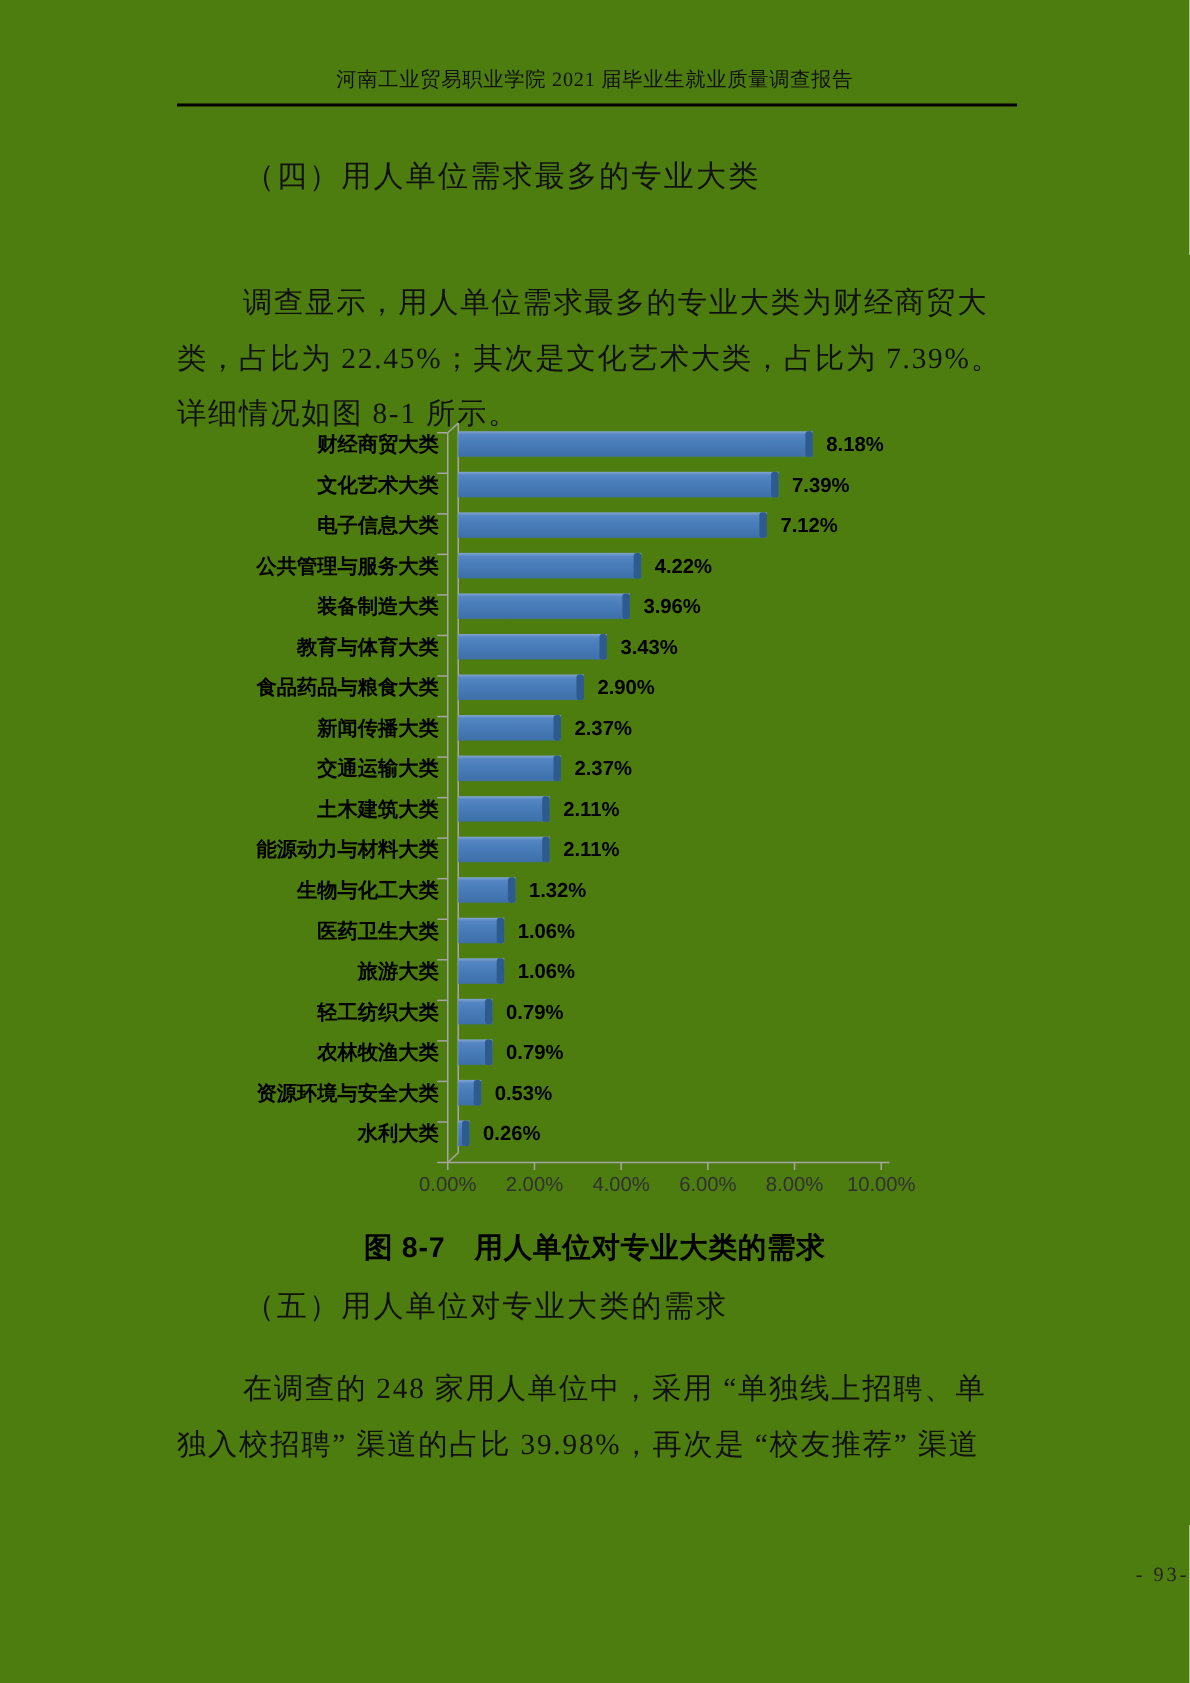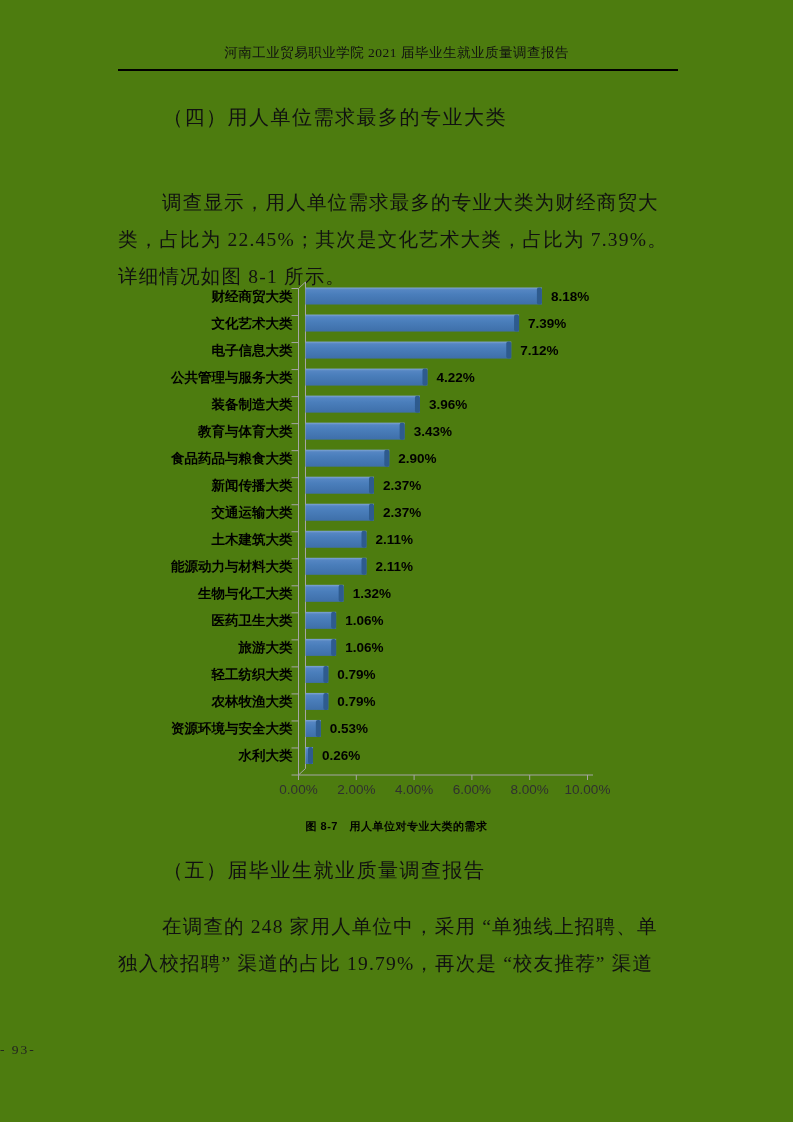--- a/index.html
+++ b/index.html
@@ -35,30 +35,30 @@
     color:#111;
   }
   .para-1 { top:144px;margin-top:40px; }
   .para-2 { top:908px; }
   .para .line { white-space:nowrap; }
   .para .indent { padding-left:44px; }
   .figure-caption {
     position:absolute; top:819px; left:0; width:793px;
     text-align:center;
     font-family:"Liberation Sans", sans-serif;
-    font-weight:700; font-size:11px; color:#000;
+    font-weight:700; font-size:19px; color:#000;
     letter-spacing:0.5px;
   }
   .chart-wrap {
     position:absolute; top:276px; left:160px;
     width:478px; height:540px;
   }
   .page-footer {
     position:absolute; top:1042px; left:0; width:793px;
-    text-align:left;
+    text-align:right;
     font-size:13.5px; color:#222; letter-spacing:2px;
   }
 </style>
 </head>
 <body>
 
 <div class="page">
 
   <div class="page-header-title">河南工业贸易职业学院 2021 届毕业生就业质量调查报告</div>
   <div class="page-header-rule"></div>
@@ -187,22 +187,22 @@
         <text x="169.817" y="457.15833333333336" font-family="&quot;Liberation Sans&quot;, sans-serif" font-size="13.5" font-weight="700" fill="#000000">0.53%</text>
         <text x="132.5" y="484.18611111111113" text-anchor="end" font-family="&quot;Liberation Sans&quot;, sans-serif" font-size="13.5" font-weight="700" fill="#000000">水利大类</text>
         <rect x="145.5" y="470.98611111111114" width="7.514" height="17" fill="url(#barGrad)"></rect>
         <rect x="148.014" y="470.98611111111114" width="5" height="17" rx="2" fill="#2E5B8E"></rect>
         <text x="162.014" y="484.18611111111113" font-family="&quot;Liberation Sans&quot;, sans-serif" font-size="13.5" font-weight="700" fill="#000000">0.26%</text>
       </svg>
   </div>
 
   <div class="figure-caption">图 8-7　用人单位对专业大类的需求</div>
 
-  <div class="section-heading heading-5">（五）届毕业生就业质量调查报告</div>
+  <div class="section-heading heading-5">（五）用人单位对专业大类的需求</div>
 
   <div class="para para-2">
     <div class="line indent">在调查的 248 家用人单位中，采用 “单独线上招聘、单</div>
-    <div class="line">独入校招聘” 渠道的占比 19.79%，再次是 “校友推荐” 渠道</div>
+    <div class="line">独入校招聘” 渠道的占比 39.98%，再次是 “校友推荐” 渠道</div>
   </div>
 
   <div class="page-footer">- 93-</div>
 
 </div>
 
 </body></html>

